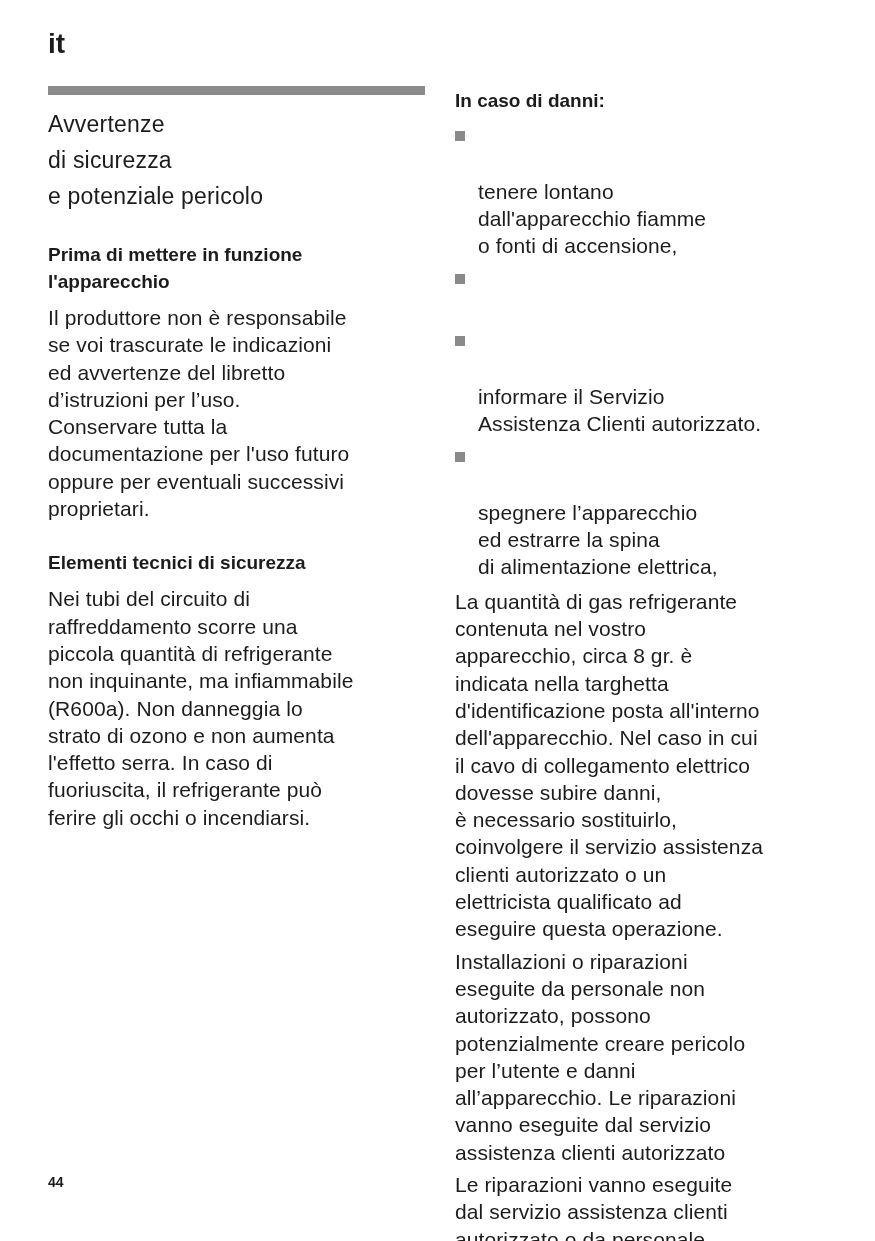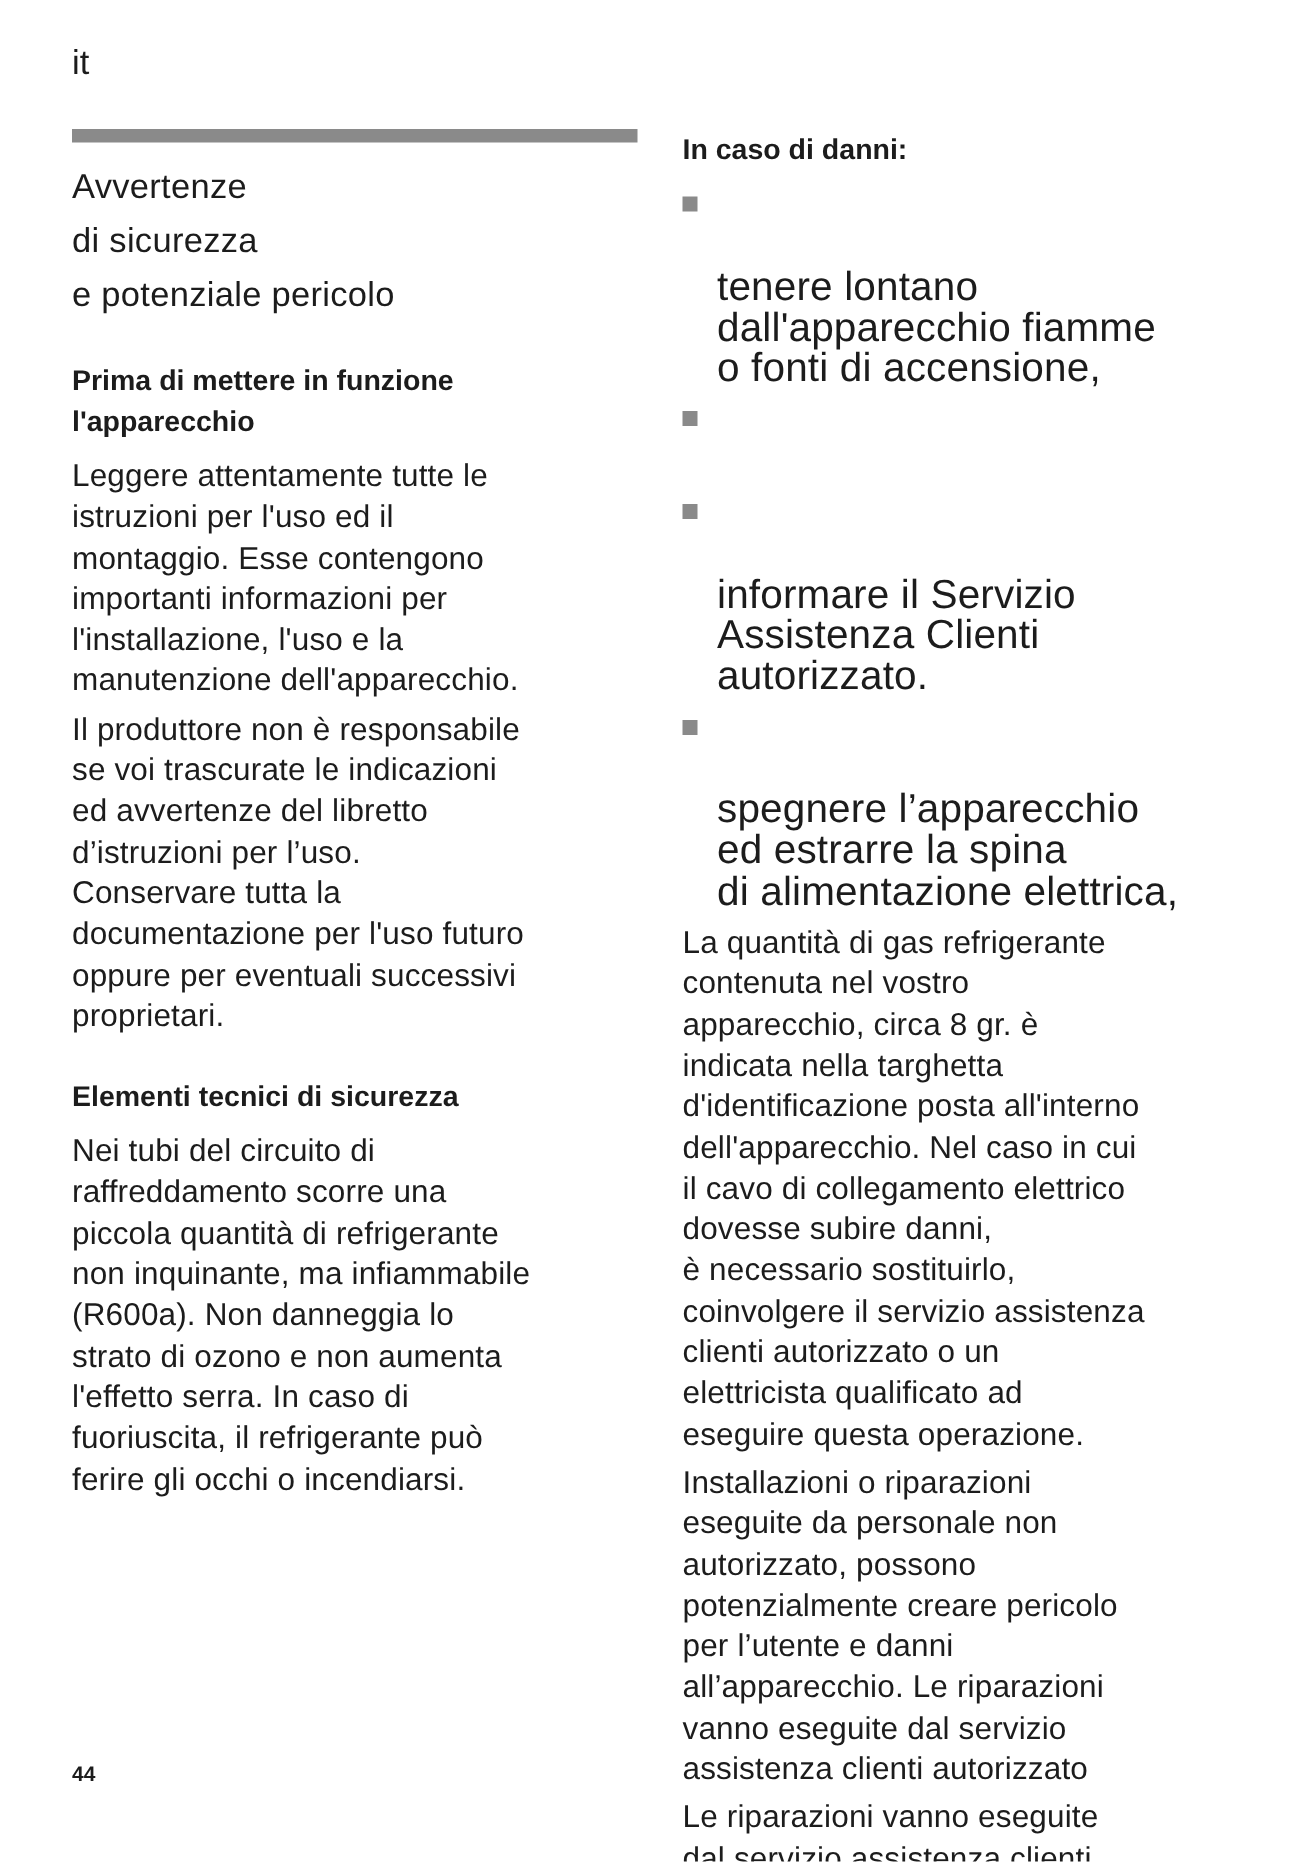--- a/index.html
+++ b/index.html
@@ -6,21 +6,21 @@
   body {
     width: 875px; height: 1241px;
     background: #ffffff;
     color: #1c1c1c;
     font-family: "Liberation Sans", sans-serif;
     position: relative;
     overflow: hidden;
   }
   .lang {
     position: absolute; left: 48px; top: 28px;
-    font-size: 23px; font-weight: normal;
+    font-size: 28px; font-weight: bold;
   }
   .columns {
     position: absolute; left: 48px; top: 86px;
     display: flex; gap: 27px;
   }
   .col { width: 380px; }
   .col.right { width: 374px; }
   .rule {
     width: 377px; height: 9px;
     background: #8a8a8a;
@@ -40,21 +40,21 @@
     margin: 0 0 5px 0; white-space: pre-line;
     letter-spacing: 0.1px;
   }
   ul.bullets {
     list-style: none; margin: 0 0 7px 0; padding: 0;
   }
   ul.bullets li {
     position: relative;
     padding-left: 23px;
     margin: 0 0 7px 0;
-    font-size: 27px; line-height: 27.3px;
+    font-size: 21px; line-height: 27.3px;
     white-space: pre-line; letter-spacing: 0.1px;
   }
   .sq {
     position: absolute; left: 0; top: 8px;
     width: 10px; height: 10px;
     background: #8a8a8a;
   }
   .pagenum {
     position: absolute; left: 48px; top: 1174px;
     font-size: 14px; font-weight: bold;
@@ -69,26 +69,20 @@
 
   <div class="columns">
 
     <div class="col left">
       <div class="rule"></div>
       <h1 class="title">Avvertenze
 di sicurezza
 e potenziale pericolo</h1>
       <h2>Prima di mettere in funzione
 l'apparecchio</h2>
-      <p>Leggere attentamente tutte le
-istruzioni per l'uso ed il
-montaggio. Esse contengono
-importanti informazioni per
-l'installazione, l'uso e la
-manutenzione dell'apparecchio.</p>
       <p>Il produttore non è responsabile
 se voi trascurate le indicazioni
 ed avvertenze del libretto
 d’istruzioni per l’uso.
 Conservare tutta la
 documentazione per l'uso futuro
 oppure per eventuali successivi
 proprietari.</p>
       <h2>Elementi tecnici di sicurezza</h2>
       <p>Nei tubi del circuito di

